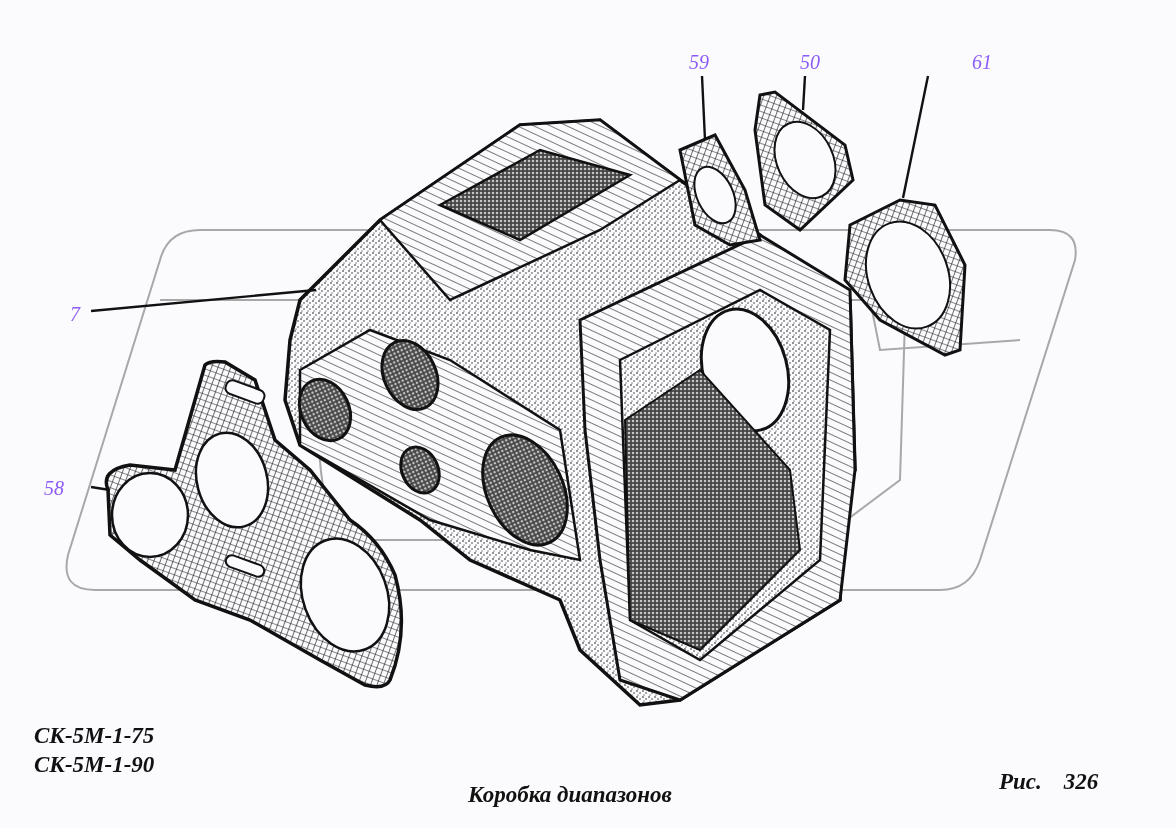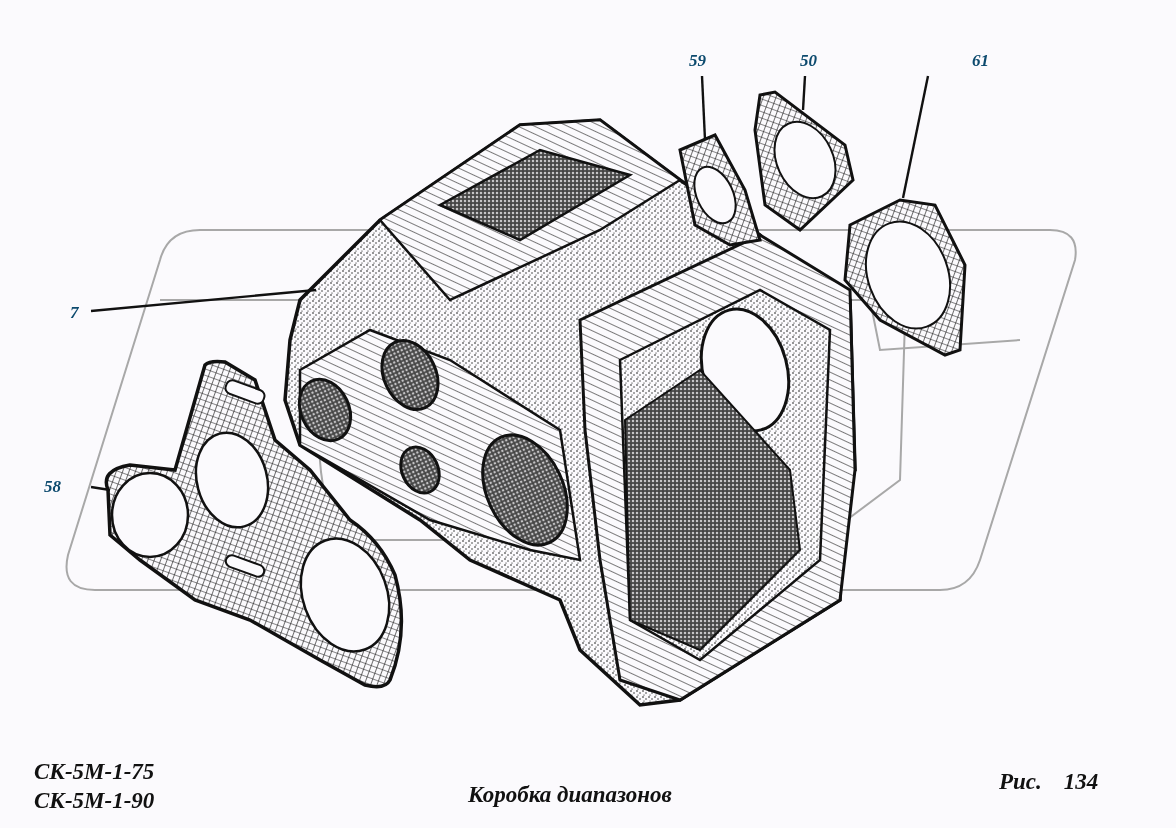--- a/index.html
+++ b/index.html
@@ -5,30 +5,30 @@
   html, body { margin: 0; padding: 0; }
   body {
     width: 1176px; height: 828px;
     background: #fbfafd;
     position: relative; overflow: hidden;
     font-family: "Liberation Serif", "DejaVu Serif", serif;
   }
   .canvas { position: absolute; left: 0; top: 0; width: 1176px; height: 828px; }
   .callout {
     position: absolute;
-    font-style: italic; font-weight: bold;
-    font-size: 17px; color: #0c4a6e;
+    font-style: italic; font-weight: normal;
+    font-size: 20px; color: #8b5cf6;
     line-height: 1;
   }
   .footer-text {
     position: absolute;
     font-style: italic; font-weight: bold;
     color: #111; line-height: 1;
   }
-  .model-codes { left: 34px; top: 760px; font-size: 23px; text-align: right; }
+  .model-codes { left: 34px; top: 724px; font-size: 23px; text-align: right; }
   .model-codes div { margin-bottom: 6px; }
   .caption { left: 468px; top: 783px; font-size: 23px; }
   .figure-ref { left: 999px; top: 770px; font-size: 23px; }
   .figure-ref .num { margin-left: 22px; }
 </style>
 </head>
 <body>
 
 <svg class="canvas" viewBox="0 0 1176 828" xmlns="http://www.w3.org/2000/svg">
   <defs>
@@ -117,14 +117,14 @@
 <div class="callout" style="left:972px;top:52px">61</div>
 <div class="callout" style="left:70px;top:304px">7</div>
 <div class="callout" style="left:44px;top:478px">58</div>
 
 <div class="footer-text model-codes">
   <div>СК-5М-1-75</div>
   <div>СК-5М-1-90</div>
 </div>
 <div class="footer-text caption">Коробка диапазонов</div>
 <div class="footer-text figure-ref">
-  <span>Рис.</span><span class="num">134</span>
+  <span>Рис.</span><span class="num">326</span>
 </div>
 
 </body></html>

